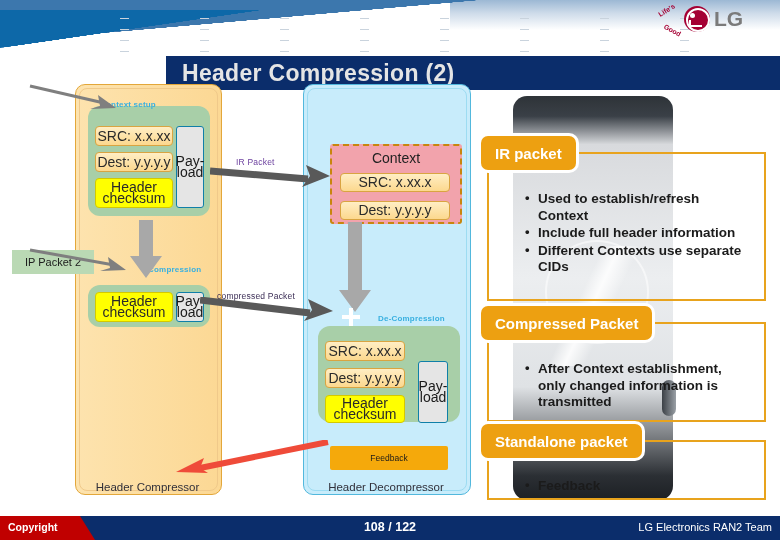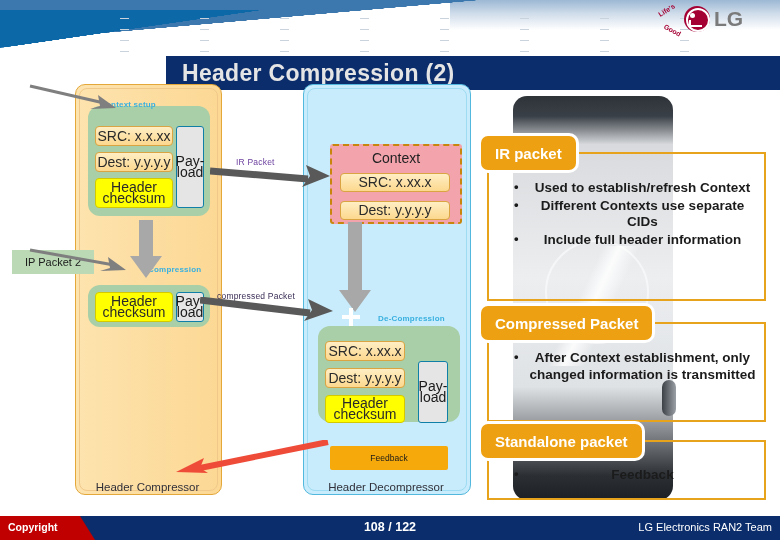--- a/index.html
+++ b/index.html
@@ -152,21 +152,21 @@
   .card{
     position:absolute;border:2px solid #e8a31d;background:transparent;
   }
   .card .hd{
     position:absolute;left:-8px;top:-18px;height:34px;background:#eda011;
     border-radius:7px;color:#ffffff;font-size:15px;font-weight:bold;
     display:flex;align-items:center;padding:0 14px;white-space:nowrap;
     box-shadow:0 0 0 3px #ffffff;
   }
   .card ul{
-    margin:0;padding:0;list-style:none;position:absolute;left:25px;right:6px;text-align:center;
+    margin:11px;padding:0;list-style:none;position:absolute;left:25px;right:6px;
   }
   .card li{
     font-size:13.5px;font-weight:bold;color:#1b1b1b;line-height:16.5px;
     padding-left:13px;position:relative;margin-bottom:1px;
   }
   .card li:before{
     content:"\2022";position:absolute;left:0;top:-1px;font-size:13px;color:#1b1b1b;
   }
 
   
@@ -336,22 +336,22 @@
 
   <svg style="position:absolute;left:168px;top:440px;" width="165" height="36">
     <line x1="160" y1="2" x2="32" y2="28" stroke="#ef4b39" stroke-width="6"></line>
     <polygon points="8,32 36,18 32,28 40,33" fill="#ef4b39"></polygon>
   </svg>
 
   <div class="card" style="left:487px;top:152px;width:275px;height:145px;">
     <div class="hd">IR packet</div>
     <ul style="top:26px;">
       <li>Used to establish/refresh Context</li>
+      <li>Include full header information</li>
       <li>Different Contexts use separate CIDs</li>
-      <li>Include full header information</li>
     </ul>
   </div>
 
   <div class="card" style="left:487px;top:322px;width:275px;height:96px;">
     <div class="hd">Compressed Packet</div>
     <ul style="top:26px;">
       <li>After Context establishment, only changed information is transmitted</li>
     </ul>
   </div>
 

